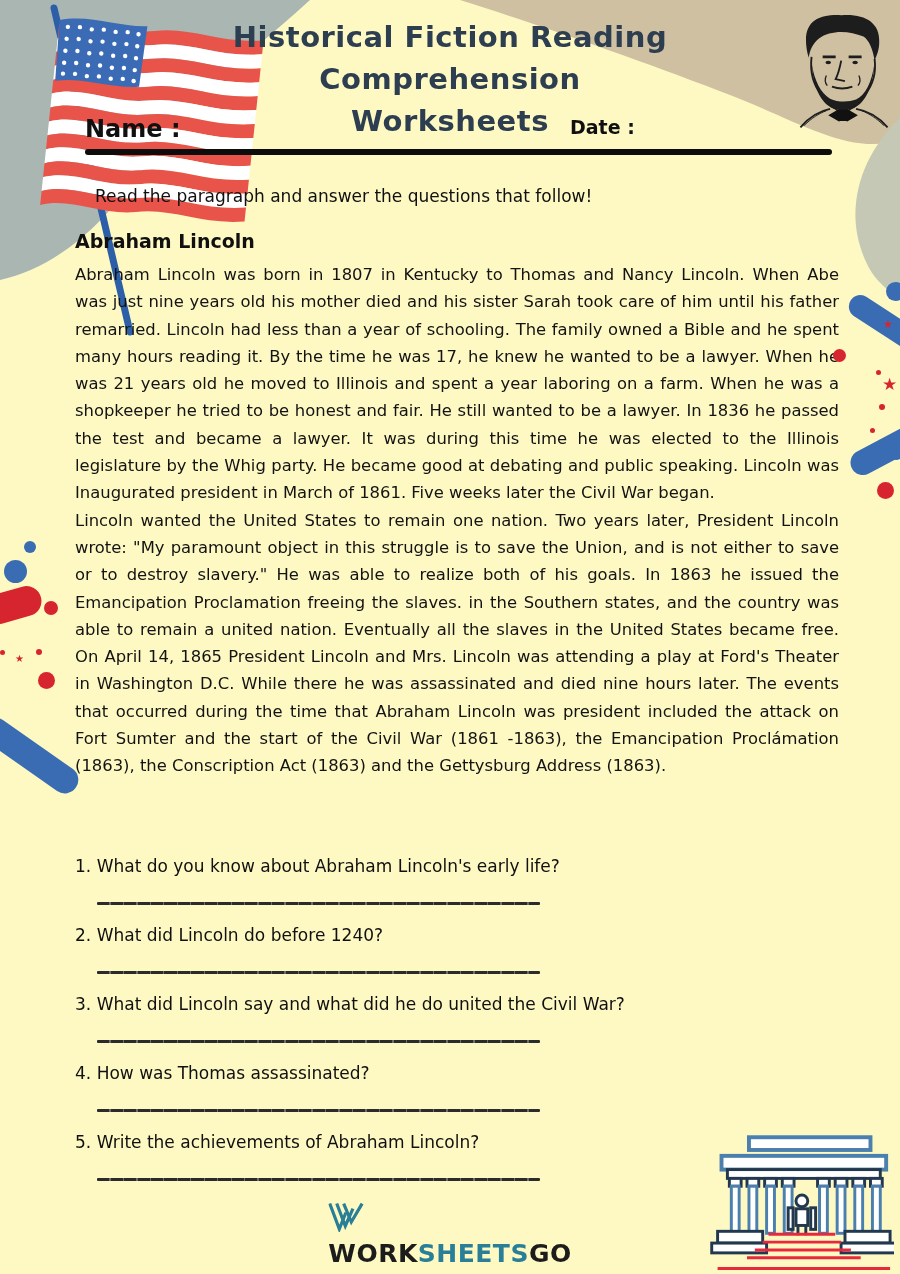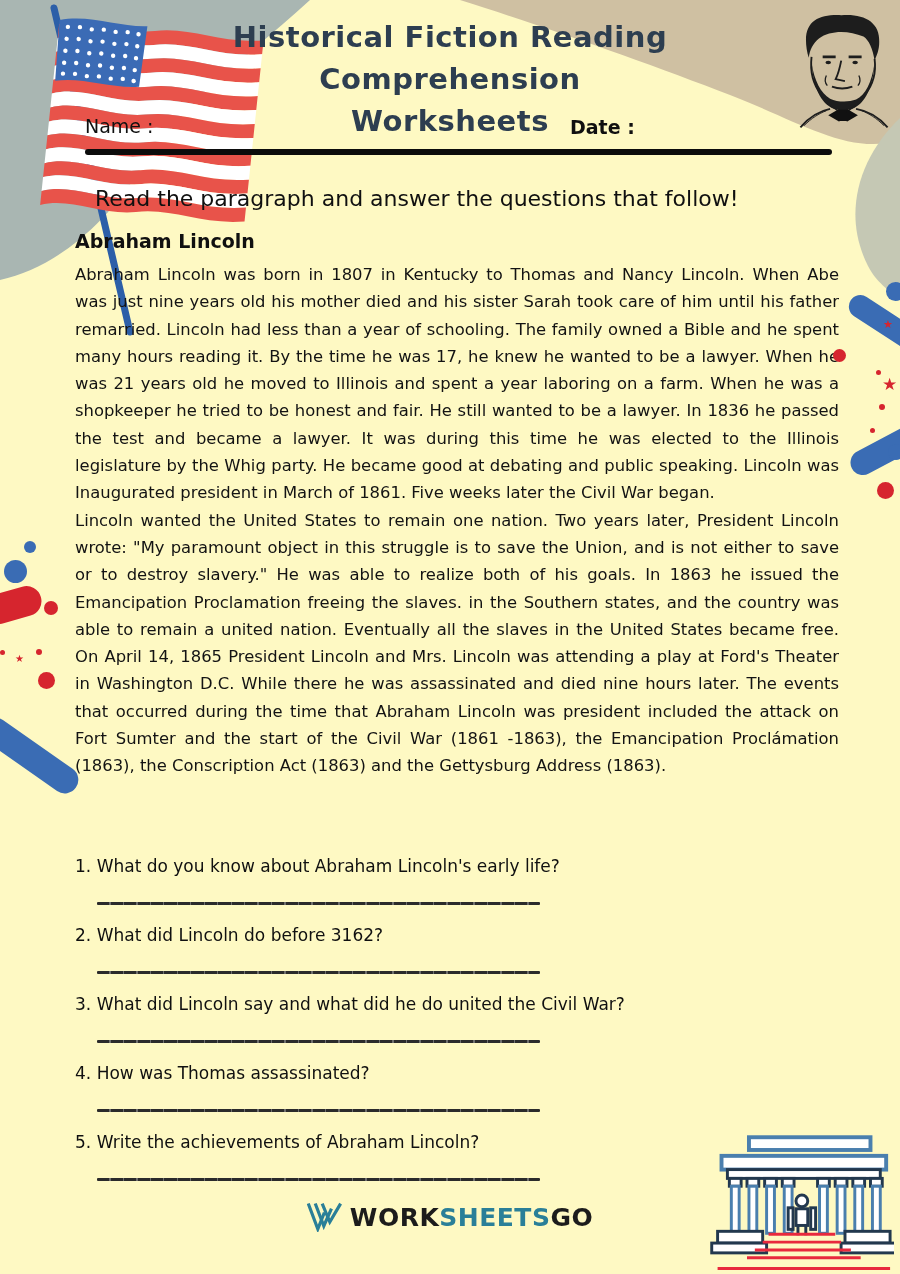--- a/index.html
+++ b/index.html
@@ -25,30 +25,30 @@
   .portrait { position: absolute; left: 793px; top: 6px; width: 102px; height: 126px; }
 
   
   .title-block {
     position: absolute; left: 110px; top: 16px; width: 680px;
     text-align: center; color: #2d3e50;
     font-weight: bold; font-size: 29px; line-height: 42px; letter-spacing: 0.5px;
   }
 
   
-  .name-label { position: absolute; left: 85px;  top: 115px; font-size: 19px; font-weight: normal; color: #101010; }
+  .name-label { position: absolute; left: 85px;  top: 115px; font-size: 24px; font-weight: bold; color: #101010; }
   .date-label { position: absolute; left: 570px; top: 116px; font-size: 19px; font-weight: bold; color: #101010; }
   .header-rule {
     position: absolute; left: 85px; top: 149px; width: 747px; height: 6px;
     background: #0c0c0c; border-radius: 3px;
   }
 
   
   .instruction {
-    position: absolute; left: 95px; top: 186px; font-size: 22px; color: #101010;
+    position: absolute; left: 95px; top: 186px; font-size: 17px; color: #101010;
   }
   .passage-title {
     position: absolute; left: 75px; top: 230px; width: 764px;
     text-align: left; font-weight: bold; font-size: 19px; color: #101010;
   }
   .passage {
     position: absolute; left: 75px; top: 261px; width: 764px;
     font-size: 16.4px; line-height: 27.3px; color: #131313; text-align: justify;
   }
 
@@ -57,21 +57,21 @@
   .qa-text { font-size: 17px; color: #101010; line-height: 20px; margin-bottom: 26px; }
   .answer-line {
     width: 443px; height: 3px; margin-left: 22px; margin-bottom: 20px;
     background: repeating-linear-gradient(90deg, #2b2b2b 0 12px, #6e6e6e 12px 13.5px);
     border-radius: 1px;
   }
 
   
   .footer-logo {
     position: absolute; top: 1202px; left: 50%; transform: translateX(-50%);
-    display: flex; align-items: flex-end; gap: 7px; cursor: pointer;
+    display: flex; align-items: flex-start; gap: 7px; cursor: pointer; flex-direction: column;
   }
   .logo-text { font-size: 25px; font-weight: bold; letter-spacing: 0.5px; white-space: nowrap; }
   .logo-dark { color: #1c1c1c; }
   .logo-teal { color: #2a7f98; }
 
   
   .memorial { position: absolute; left: 698px; top: 1124px; width: 196px; height: 148px; }
 
   
   .dot { position: absolute; border-radius: 50%; }
@@ -186,21 +186,21 @@
     <div>Abraham Lincoln was born in 1807 in Kentucky to Thomas and Nancy Lincoln. When Abe was just nine years old his mother died and his sister Sarah took care of him until his father remarried. Lincoln had less than a year of schooling. The family owned a Bible and he spent many hours reading it. By the time he was 17, he knew he wanted to be a lawyer. When he was 21 years old he moved to Illinois and spent a year laboring on a farm. When he was a shopkeeper he tried to be honest and fair. He still wanted to be a lawyer. In 1836 he passed the test and became a lawyer. It was during this time he was elected to the Illinois legislature by the Whig party. He became good at debating and public speaking. Lincoln was Inaugurated president in March of 1861. Five weeks later the Civil War began.</div>
     <div>Lincoln wanted the United States to remain one nation. Two years later, President Lincoln wrote: "My paramount object in this struggle is to save the Union, and is not either to save or to destroy slavery." He was able to realize both of his goals. In 1863 he issued the Emancipation Proclamation freeing the slaves. in the Southern states, and the country was able to remain a united nation. Eventually all the slaves in the United States became free. On April 14, 1865 President Lincoln and Mrs. Lincoln was attending a play at Ford's Theater in Washington D.C. While there he was assassinated and died nine hours later. The events that occurred during the time that Abraham Lincoln was president included the attack on Fort Sumter and the start of the Civil War (1861 -1863), the Emancipation Proclámation (1863), the Conscription Act (1863) and the Gettysburg Address (1863).</div>
   </div>
 
   <div class="questions">
     <div>
       <div class="qa-text"><span>1.</span> <span>What do you know about Abraham Lincoln's early life?</span></div>
       <div class="answer-line"></div>
     </div>
     <div>
-      <div class="qa-text"><span>2.</span> <span>What did Lincoln do before 3162?</span></div>
+      <div class="qa-text"><span>2.</span> <span>What did Lincoln do before 1240?</span></div>
       <div class="answer-line"></div>
     </div>
     <div>
       <div class="qa-text"><span>3.</span> <span>What did Lincoln say and what did he do united the Civil War?</span></div>
       <div class="answer-line"></div>
     </div>
     <div>
       <div class="qa-text"><span>4.</span> <span>How was Thomas assassinated?</span></div>
       <div class="answer-line"></div>
     </div>

